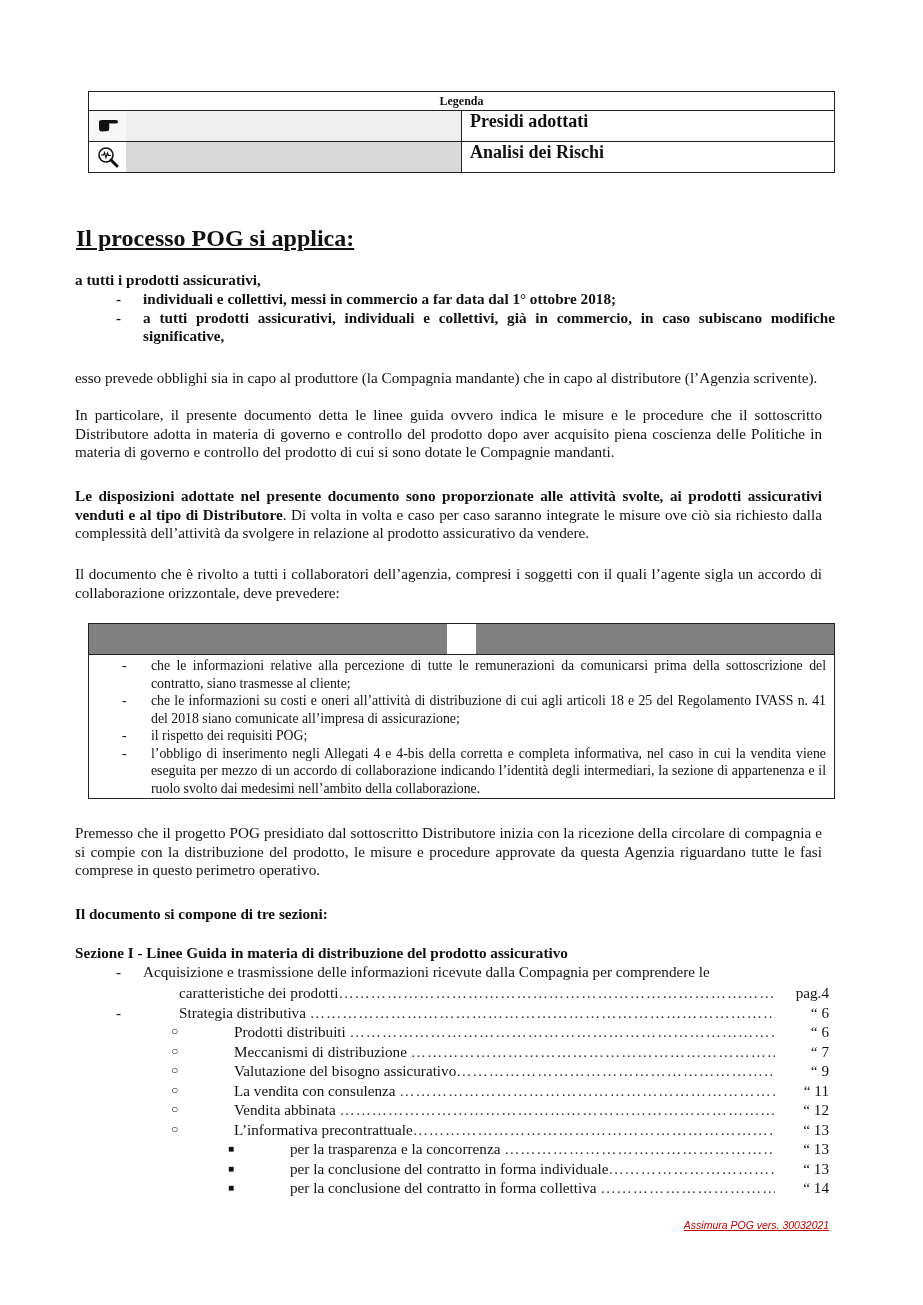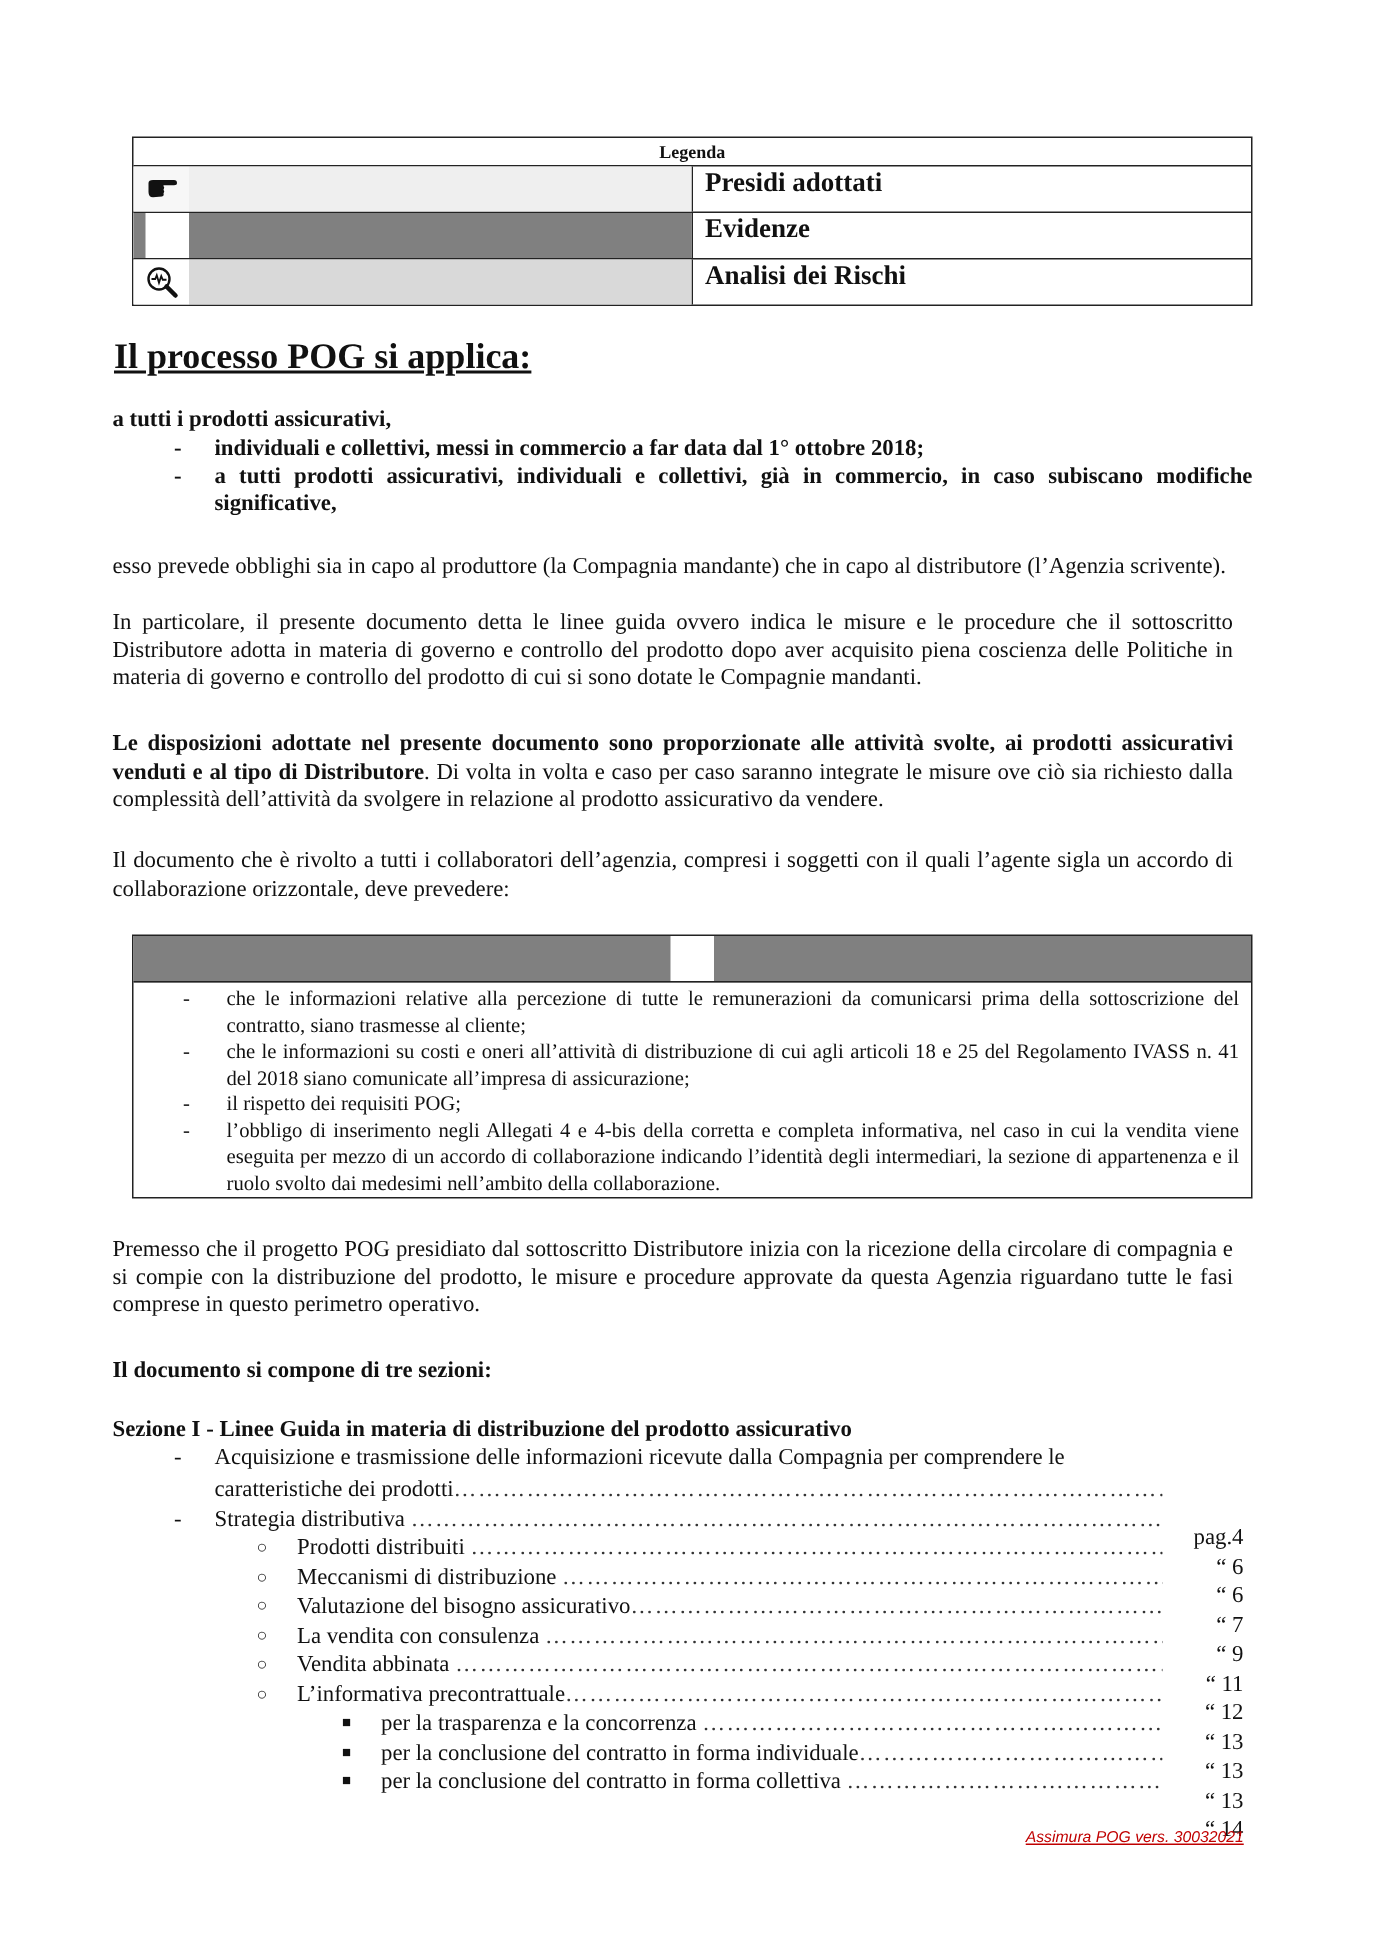--- a/index.html
+++ b/index.html
@@ -56,22 +56,22 @@
     .box-body { padding: 2px 0 1px 0; font-size: 13.8px; line-height: 17.5px; }
     .box-item { display: flex; }
     .box-item .dash { width: 62px; padding-left: 33px; }
     .box-item .dash-text { padding-right: 8px; }
 
     
     .toc { position: absolute; left: 88px; width: 747px; }
     .toc-row { display: flex; height: 19.5px; line-height: 19.5px; white-space: nowrap; }
     .toc-marker { flex-shrink: 0; text-align: left; }
     .toc-text { flex: 1; overflow: hidden; }
-    .toc-text .lbl { background: #fff; }
-    .toc-page { flex-shrink: 0; width: 60px; text-align: right; padding-right: 6px; margin-top: 32px; }
+    .toc-text .lbl { background: #fff; margin-left: 36px; }
+    .toc-page { flex-shrink: 0; width: 60px; text-align: right; padding-right: 6px; }
     .lvl1 .toc-marker { width: 55px; padding-left: 28px; }
     .lvl2 .toc-marker { width: 110px; padding-left: 83px; font-size: 12px; }
     .lvl3 .toc-marker { width: 166px; padding-left: 140px; font-size: 10px; }
     .dots { letter-spacing: 1px; color: #333; }
 
     .footer {
       position: absolute; left: 680px; top: 1216px; width: 153px;
       text-align: center; font-family: "Liberation Sans", sans-serif;
       font-style: italic; font-size: 10.5px; color: #c00000; text-decoration: underline;
     }
@@ -85,27 +85,20 @@
     <div class="legend-left">
       <div class="legend-iconcell">
         <svg width="22" height="16" viewBox="0 0 22 16">
           <path d="M2 4 Q2 2 5 2 L19 2 Q21 2 21 4 Q21 5.5 19 5.5 L12 5.5 L12 6 Q13 7 12 8.5 Q13 9.5 12 11 Q12.5 12.5 11 13 L5 13.5 Q2 13.5 2 10 Z" fill="#111"></path>
         </svg>
       </div>
       <div class="legend-fill"></div>
     </div>
     <div class="legend-label">Presidi adottati</div>
   </div>
-  <div class="legend-row r2">
-    <div class="legend-left">
-      <div class="legend-iconcell"></div>
-      <div class="legend-fill"></div>
-    </div>
-    <div class="legend-label">Evidenze</div>
-  </div>
   <div class="legend-row r3">
     <div class="legend-left">
       <div class="legend-iconcell">
         <svg width="24" height="24" viewBox="0 0 24 24">
           <circle cx="10" cy="10" r="7" fill="none" stroke="#111" stroke-width="1.6"></circle>
           <path d="M5 10 L7.5 10 L8.5 7.5 L10 12.5 L11.5 8 L12.5 10.5 L15 10.5" fill="none" stroke="#111" stroke-width="1.2"></path>
           <path d="M15 15 L21 21" stroke="#111" stroke-width="3" stroke-linecap="round"></path>
         </svg>
       </div>
       <div class="legend-fill"></div>

